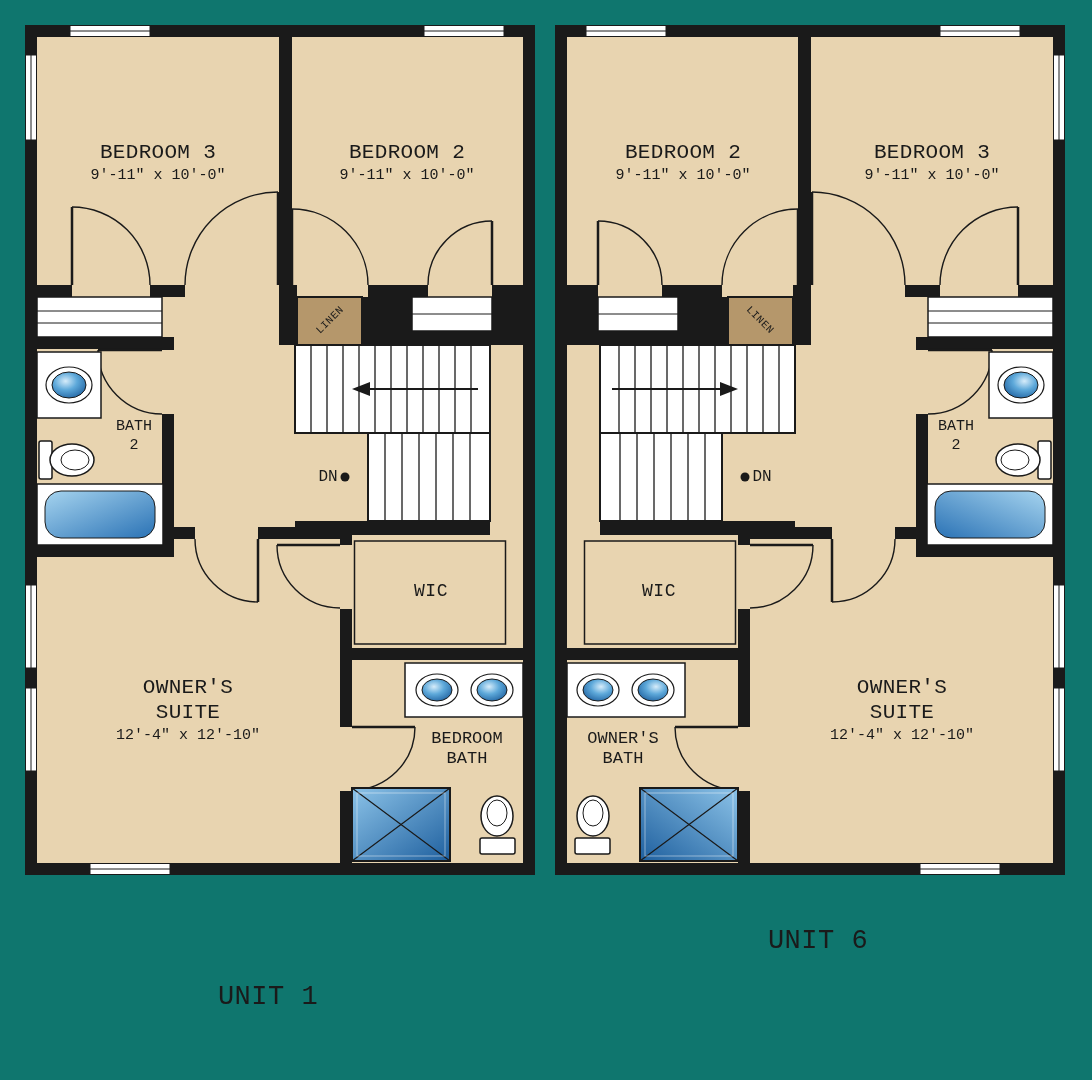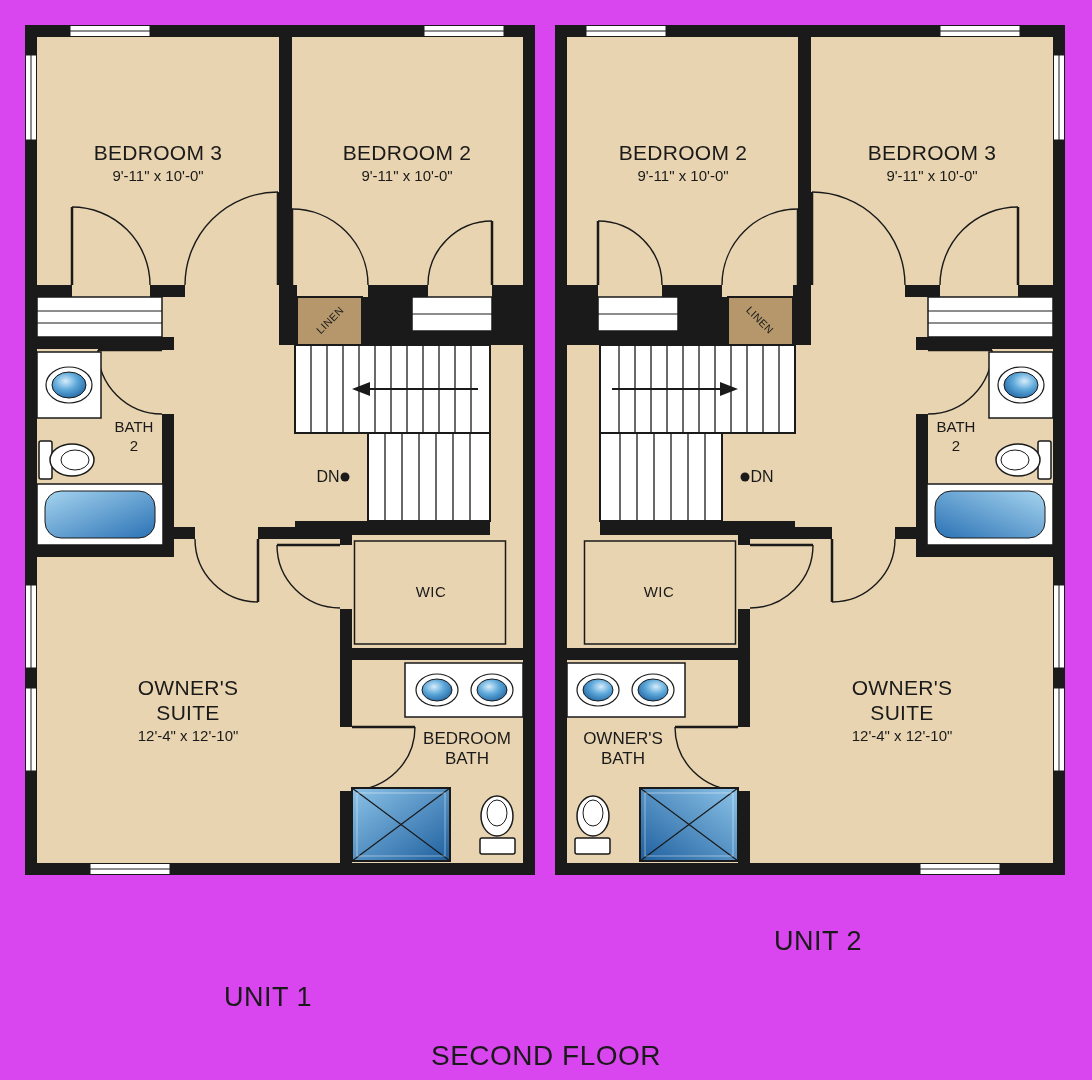--- a/index.html
+++ b/index.html
@@ -1,29 +1,29 @@
 <!DOCTYPE html>
 <html><head>
 <meta charset="utf-8">
 <style>
   html,body{margin:0;padding:0;background:#ffffff;}
   .page{
-    position:relative;width:1092px;height:1080px;background:#d946ef;
-    font-family:Liberation Sans, sans-serif;color:#1a1a1a;overflow:hidden;
+    position:relative;width:1092px;height:1080px;background:#0f766e;
+    font-family:Liberation Mono, monospace;color:#1a1a1a;overflow:hidden;
   }
   .plan-svg{position:absolute;left:0;top:0;}
   .lbl{
     position:absolute;transform:translate(-50%,-50%);
     text-align:center;white-space:nowrap;line-height:1.18;color:#1a1a1a;
   }
   .room-main{font-size:21px;letter-spacing:.3px;}
   .room-dims{font-size:15px;margin-top:1px;}
   .obath-main{font-size:17px;}
   .lbl-bath2{font-size:15px;line-height:1.25;}
-  .lbl-wic{font-size:15px;letter-spacing:.5px;}
+  .lbl-wic{font-size:18px;letter-spacing:.5px;}
   .lbl-linen{font-size:10.5px;letter-spacing:.5px;}
   .lbl-dn{font-size:16px;}
   .footer-label{font-size:27px;letter-spacing:.5px;}
   .title-label{font-size:28px;letter-spacing:.5px;}
 </style>
 </head>
 <body>
 
 <div class="page">
 
@@ -233,19 +233,16 @@
   </div>
   <div class="lbl obath-main" style="left:623px;top:749px">
     <div>OWNER'S</div>
     <div>BATH</div>
   </div>
 
   <div class="lbl footer-label" style="left:268px;top:998px">
     <span>UNIT 1</span>
   </div>
   <div class="lbl footer-label" style="left:818px;top:942px">
-    <span>UNIT 2</span>
-  </div>
-  <div class="lbl title-label" style="left:546px;top:1056px">
-    <span>SECOND FLOOR</span>
+    <span>UNIT 6</span>
   </div>
 
 </div>
 
 </body></html>

